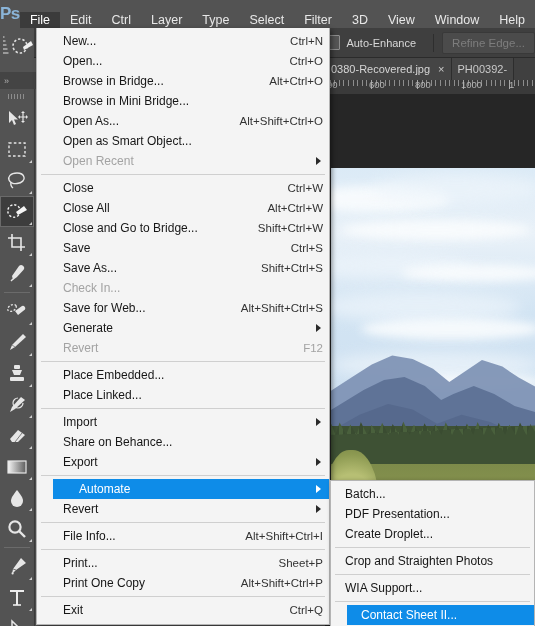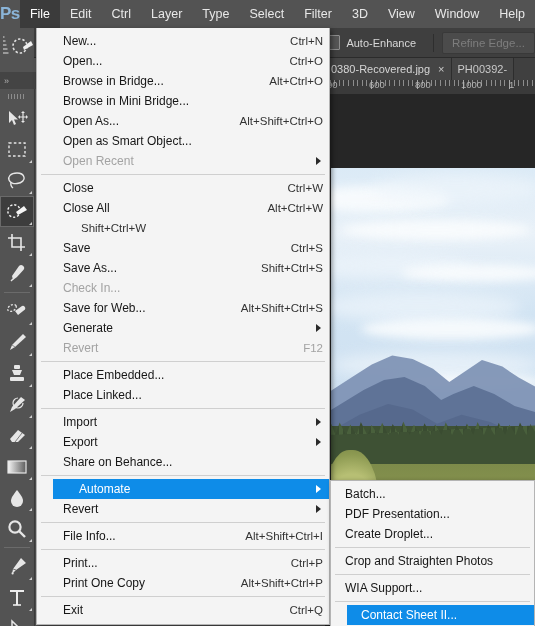--- a/index.html
+++ b/index.html
@@ -15,21 +15,21 @@
   #menubar{
     position:absolute;left:0;top:0;width:535px;height:28px;
     background:#535353;display:flex;align-items:flex-end;
   }
   #ps-logo{
     width:36px;height:28px;display:flex;align-items:center;justify-content:center;
     color:#8ab4d8;font-size:17px;font-weight:bold;letter-spacing:-.5px;
     font-family:"Liberation Sans",sans-serif;
   }
   .menu-top{
-    height:28px;padding:0 10px;display:flex;align-items:center;
+    height:16px;padding:0 10px;display:flex;align-items:center;
     color:#e8e8e8;font-size:12.5px;white-space:nowrap;
   }
   .menu-top.active{background:#3b3b3b;color:#fff;}
 
   
   #optionsbar{
     position:absolute;left:0;top:28px;width:535px;height:29px;
     background:#3f3f3f;border-bottom:1px solid #2b2b2b;
     display:flex;align-items:center;overflow:hidden;
   }
@@ -498,20 +498,21 @@
       <div class="msep"></div>
       <div class="mi">
         <span class="label">Close</span>
         <span class="accel">Ctrl+W</span>
       </div>
       <div class="mi">
         <span class="label">Close All</span>
         <span class="accel">Alt+Ctrl+W</span>
       </div>
       <div class="mi">
+        <span class="label">Close and Go to Bridge...</span>
         <span class="accel">Shift+Ctrl+W</span>
       </div>
       <div class="mi">
         <span class="label">Save</span>
         <span class="accel">Ctrl+S</span>
       </div>
       <div class="mi">
         <span class="label">Save As...</span>
         <span class="accel">Shift+Ctrl+S</span>
       </div>
@@ -536,44 +537,44 @@
       </div>
       <div class="mi">
         <span class="label">Place Linked...</span>
       </div>
       <div class="msep"></div>
       <div class="mi">
         <span class="label">Import</span>
         <i class="arrow"></i>
       </div>
       <div class="mi">
+        <span class="label">Share on Behance...</span>
+      </div>
+      <div class="mi">
         <span class="label">Export</span>
         <i class="arrow"></i>
-      </div>
-      <div class="mi">
-        <span class="label">Share on Behance...</span>
       </div>
       <div class="msep"></div>
       <div class="mi hl">
         <span class="label">Automate</span>
         <i class="arrow"></i>
       </div>
       <div class="mi">
         <span class="label">Revert</span>
         <i class="arrow"></i>
       </div>
       <div class="msep"></div>
       <div class="mi">
         <span class="label">File Info...</span>
         <span class="accel">Alt+Shift+Ctrl+I</span>
       </div>
       <div class="msep"></div>
       <div class="mi">
         <span class="label">Print...</span>
-        <span class="accel">Ctrl+P</span>
+        <span class="accel">Sheet+P</span>
       </div>
       <div class="mi">
         <span class="label">Print One Copy</span>
         <span class="accel">Alt+Shift+Ctrl+P</span>
       </div>
       <div class="msep"></div>
       <div class="mi">
         <span class="label">Exit</span>
         <span class="accel">Ctrl+Q</span>
       </div>

